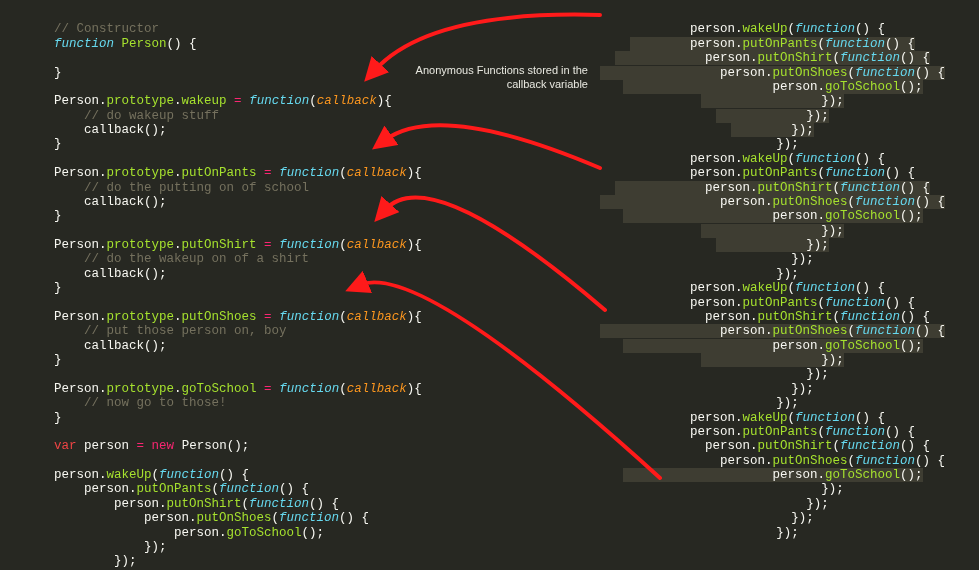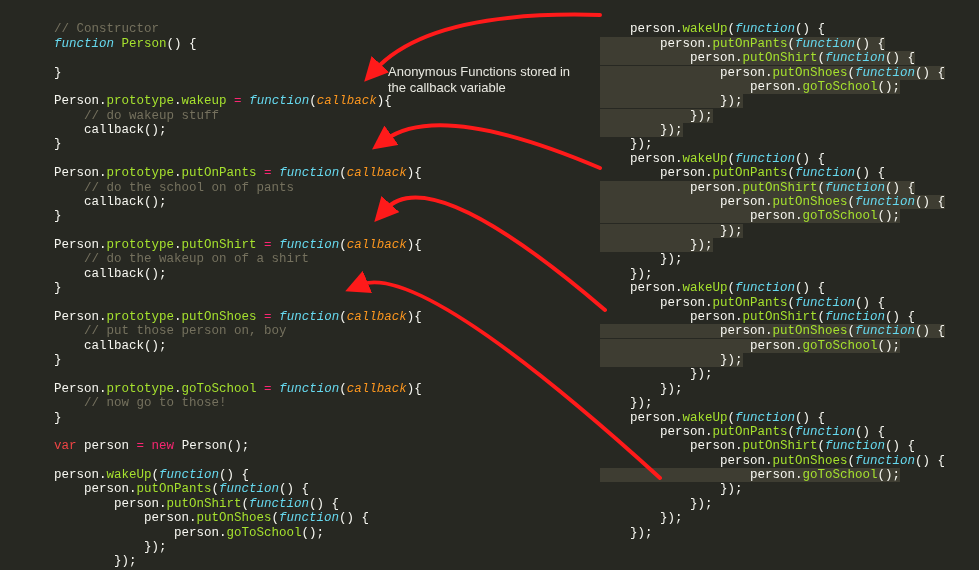--- a/index.html
+++ b/index.html
@@ -18,40 +18,42 @@
     position: absolute;
     left: 54px;
     top: 8px;
     white-space: pre;
   }
   .pane-right {
     position: absolute;
     left: 600px;
     top: 8px;
     white-space: pre;
+    text-align: center;
   }
   .cm  { color: #75715e; text-align: center; } 
   .kw  { color: #66d9ef; font-style: italic; } 
   .kw2 { color: #ef4444; } 
   .fn  { color: #a6e22e; } 
   .cls { color: #a6e22e; } 
   .op  { color: #f92672; } 
   .pr  { color: #fd971f; font-style: italic; } 
   .pl  { color: #f8f8f2; }
   .hlw { background: #3e3d32; }
 
   .annotation {
     position: absolute;
     left: 388px;
     top: 64px;
     color: #e8e8e0;
     font-family: -apple-system, "Segoe UI", Arial, sans-serif;
-    font-size: 13px;
+    font-size: 11px;
     line-height: 1.25;
     width: 200px;
+    text-align: right;
   }
 
   svg.arrows {
     position: absolute;
     left: 0; top: 0;
     width: 979px;
     height: 570px;
     pointer-events: none;
   }
 </style>
@@ -63,21 +65,21 @@
 <span class="kw">function</span> <span class="cls">Person</span><span class="pl">() {</span>
 
 <span class="pl">}</span>
 
 <span class="pl">Person</span>.<span class="fn">prototype</span>.<span class="fn">wakeup</span> <span class="op">=</span> <span class="kw">function</span>(<span class="pr">callback</span><span class="pl">){</span>
 <span class="cm">    // do wakeup stuff</span>
 <span class="pl">    callback</span><span class="pl">();</span>
 <span class="pl">}</span>
 
 <span class="pl">Person</span>.<span class="fn">prototype</span>.<span class="fn">putOnPants</span> <span class="op">=</span> <span class="kw">function</span>(<span class="pr">callback</span><span class="pl">){</span>
-<span class="cm">    // do the school on of pants</span>
+<span class="cm">    // do the putting on of school</span>
 <span class="pl">    callback</span><span class="pl">();</span>
 <span class="pl">}</span>
 
 <span class="pl">Person</span>.<span class="fn">prototype</span>.<span class="fn">putOnShirt</span> <span class="op">=</span> <span class="kw">function</span>(<span class="pr">callback</span><span class="pl">){</span>
 <span class="cm">    // do the wakeup on of a shirt</span>
 <span class="pl">    callback</span><span class="pl">();</span>
 <span class="pl">}</span>
 
 <span class="pl">Person</span>.<span class="fn">prototype</span>.<span class="fn">putOnShoes</span> <span class="op">=</span> <span class="kw">function</span>(<span class="pr">callback</span><span class="pl">){</span>
 <span class="cm">    // put those person on, boy</span>

